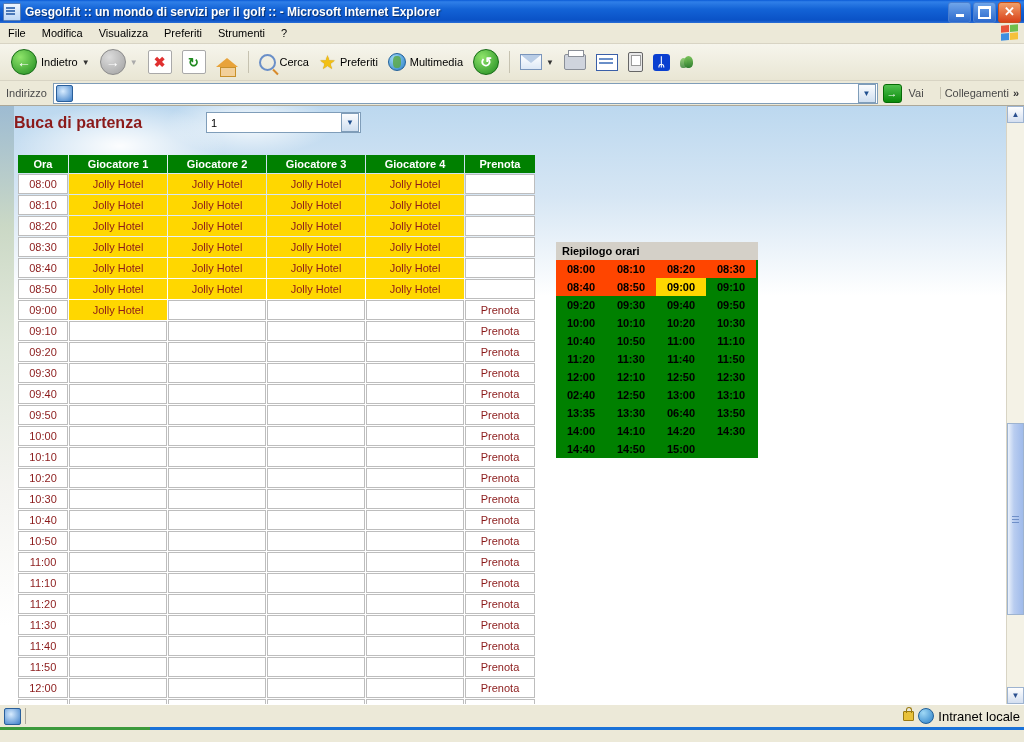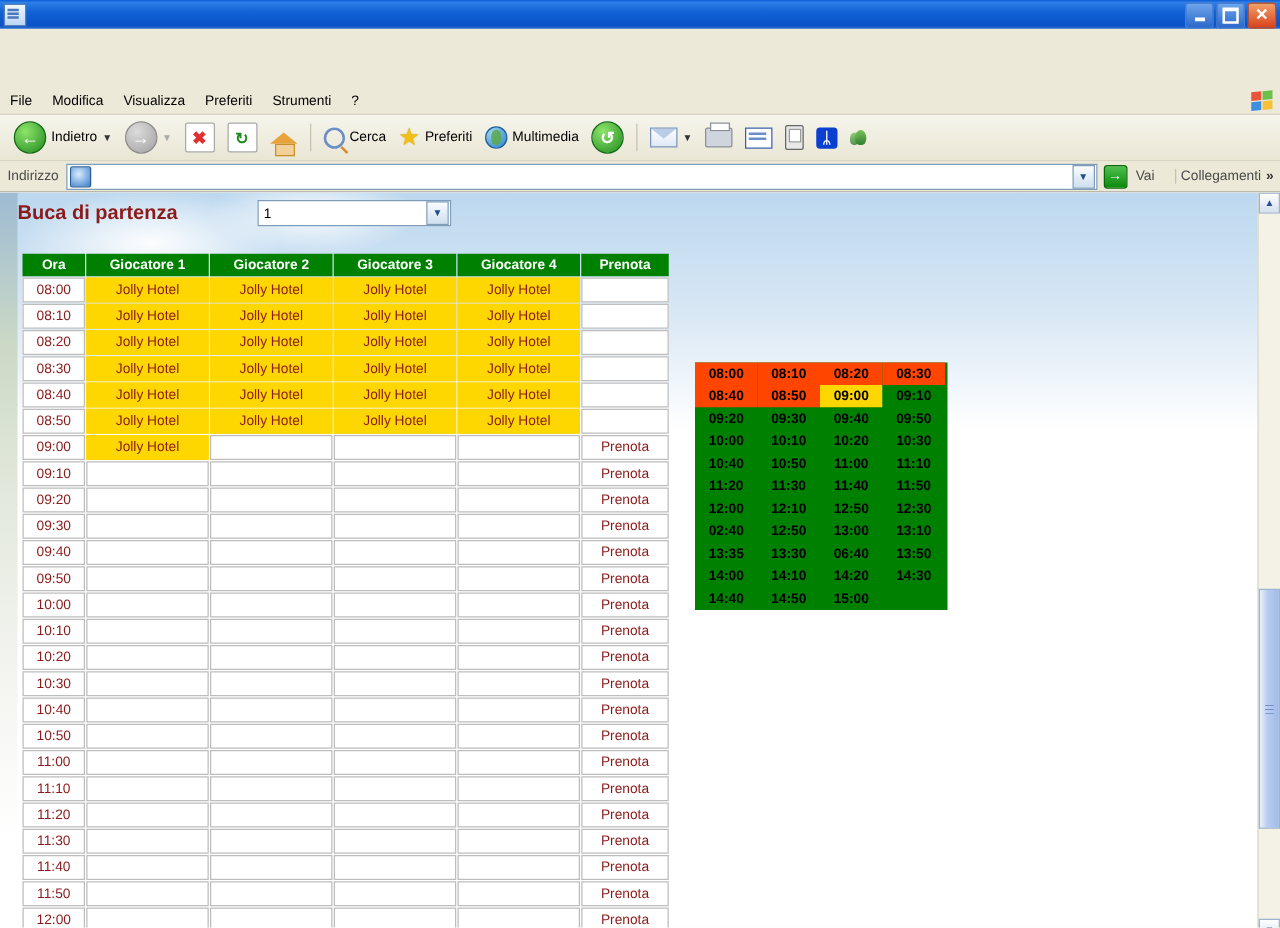--- a/index.html
+++ b/index.html
@@ -35,21 +35,21 @@
     color:#fff;font-size:11px;font-weight:bold;line-height:1;
   }
   .tb-btn.close{background:linear-gradient(to bottom,#f2a06a,#d8421a);border-color:#c8501a;}
   .tb-btn .min-g{width:8px;height:3px;background:#fff;margin-top:6px;}
   .tb-btn .max-g{width:9px;height:8px;border:2px solid #fff;border-top-width:3px;}
   .tb-btn .x-g{font-size:13px;margin-top:-2px;}
 
   
   .menubar{
     height:20px;background:#ece9d8;display:flex;align-items:center;
-    border-bottom:1px solid #d8d4c4;position:relative;margin-top:48px;
+    border-bottom:1px solid #d8d4c4;position:relative;
   }
   .menu-item{padding:2px 8px;color:#000;font-size:11px;cursor:default;}
   .win-flag{
     position:absolute;right:6px;top:2px;width:17px;height:15px;
     display:grid;grid-template-columns:1fr 1fr;grid-template-rows:1fr 1fr;
     gap:1px;transform:skewY(-5deg);
   }
   .win-flag i{display:block;}
   .win-flag i:nth-child(1){background:#e8533a;}
   .win-flag i:nth-child(2){background:#6fbf4b;}
@@ -235,20 +235,21 @@
   .sb-zone .gl{width:14px;height:14px;border-radius:50%;
     background:radial-gradient(circle at 32% 28%,#9fd8f5,#2a7fc8);border:1px solid #1f5f9a;}
   .sb-zone .zt{font-size:13px;color:#000;}
   .taskstrip{height:3px;background:linear-gradient(to right,#3c9a3c 0 150px,#1a72d8 150px 100%);}
 </style>
 </head>
 <body>
 
 <div class="titlebar">
   <div class="tb-icon"></div>
+  <div class="tb-title">Gesgolf.it :: un mondo di servizi per il golf :: - Microsoft Internet Explorer</div>
   <div class="tb-buttons">
     <div class="tb-btn">
         <i class="min-g"></i>
       </div>
     <div class="tb-btn">
         <i class="max-g"></i>
       </div>
     <div class="tb-btn close">
         <span class="x-g">✕</span>
       </div>
@@ -584,20 +585,21 @@
               <td class="slot"></td>
               <td class="slot"></td>
               <td class="slot"></td>
               <td class="pren"><a href="#">Prenota</a></td>
             </tr>
           </tbody>
       </table>
     </div>
 
     <div class="riep">
+      <div class="riep-hd">Riepilogo orari</div>
       <div class="riep-grid" id="riep-grid">
           <div class="riep-cell full">08:00</div>
           <div class="riep-cell full">08:10</div>
           <div class="riep-cell full">08:20</div>
           <div class="riep-cell full">08:30</div>
           <div class="riep-cell full">08:40</div>
           <div class="riep-cell full">08:50</div>
           <div class="riep-cell part">09:00</div>
           <div class="riep-cell free">09:10</div>
           <div class="riep-cell free">09:20</div>

